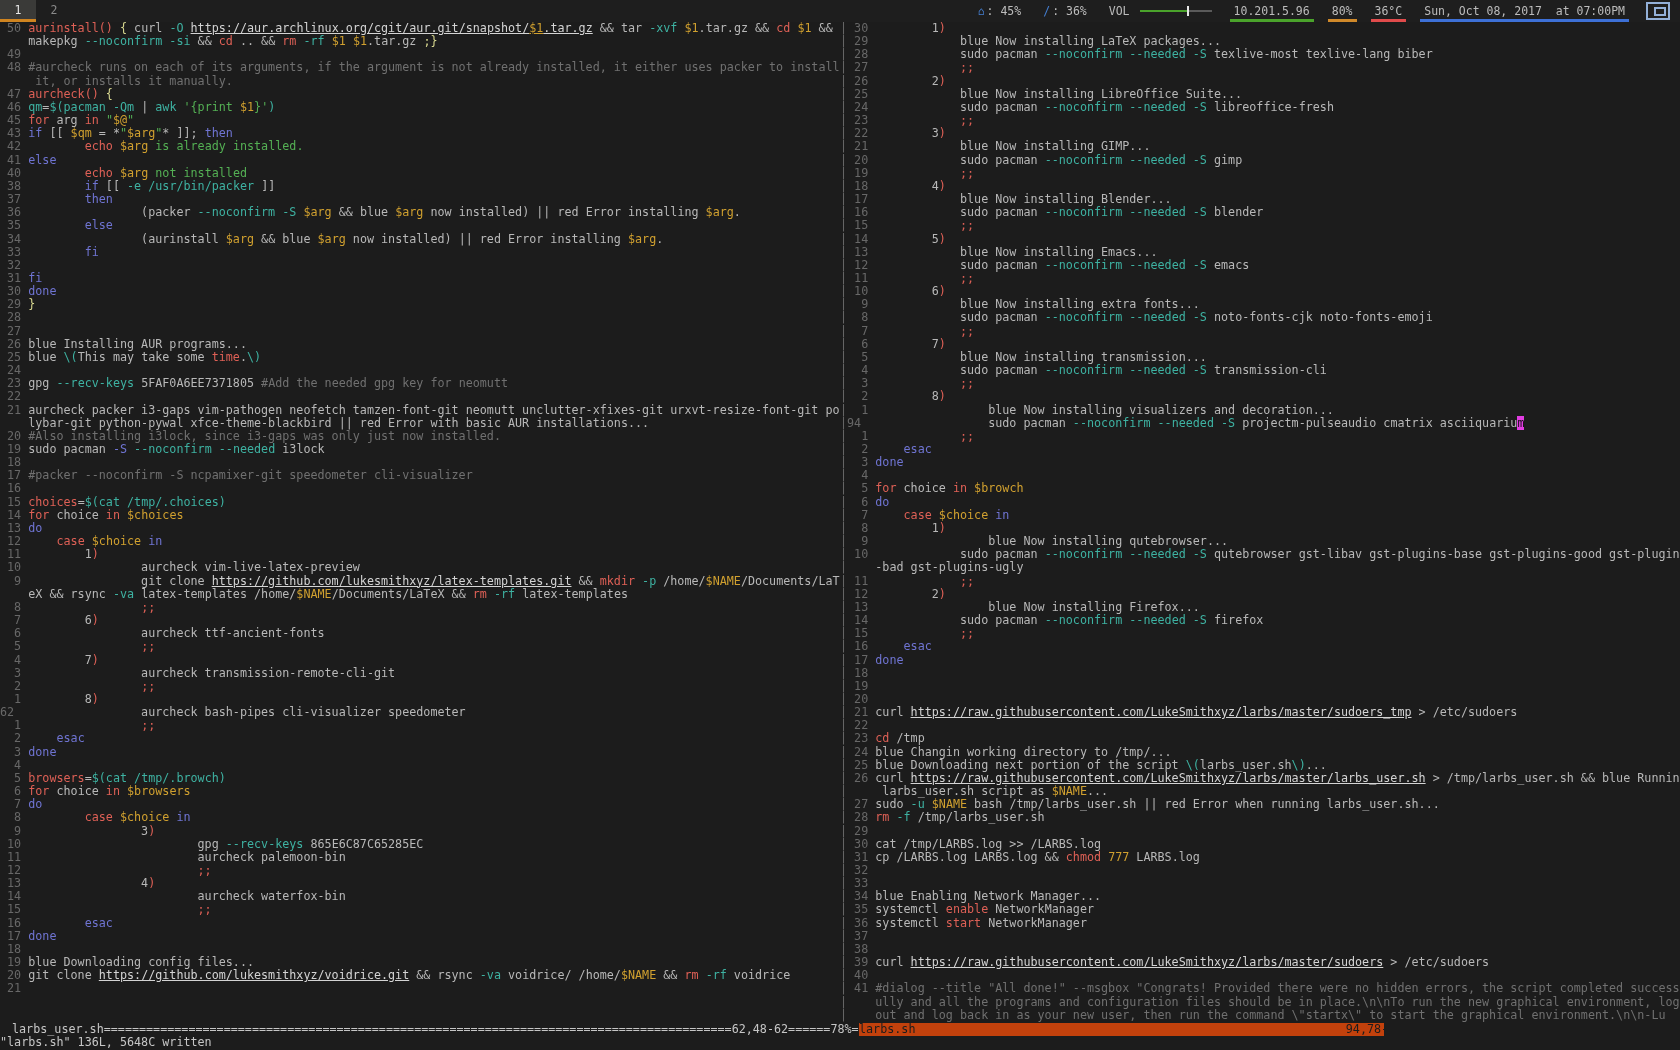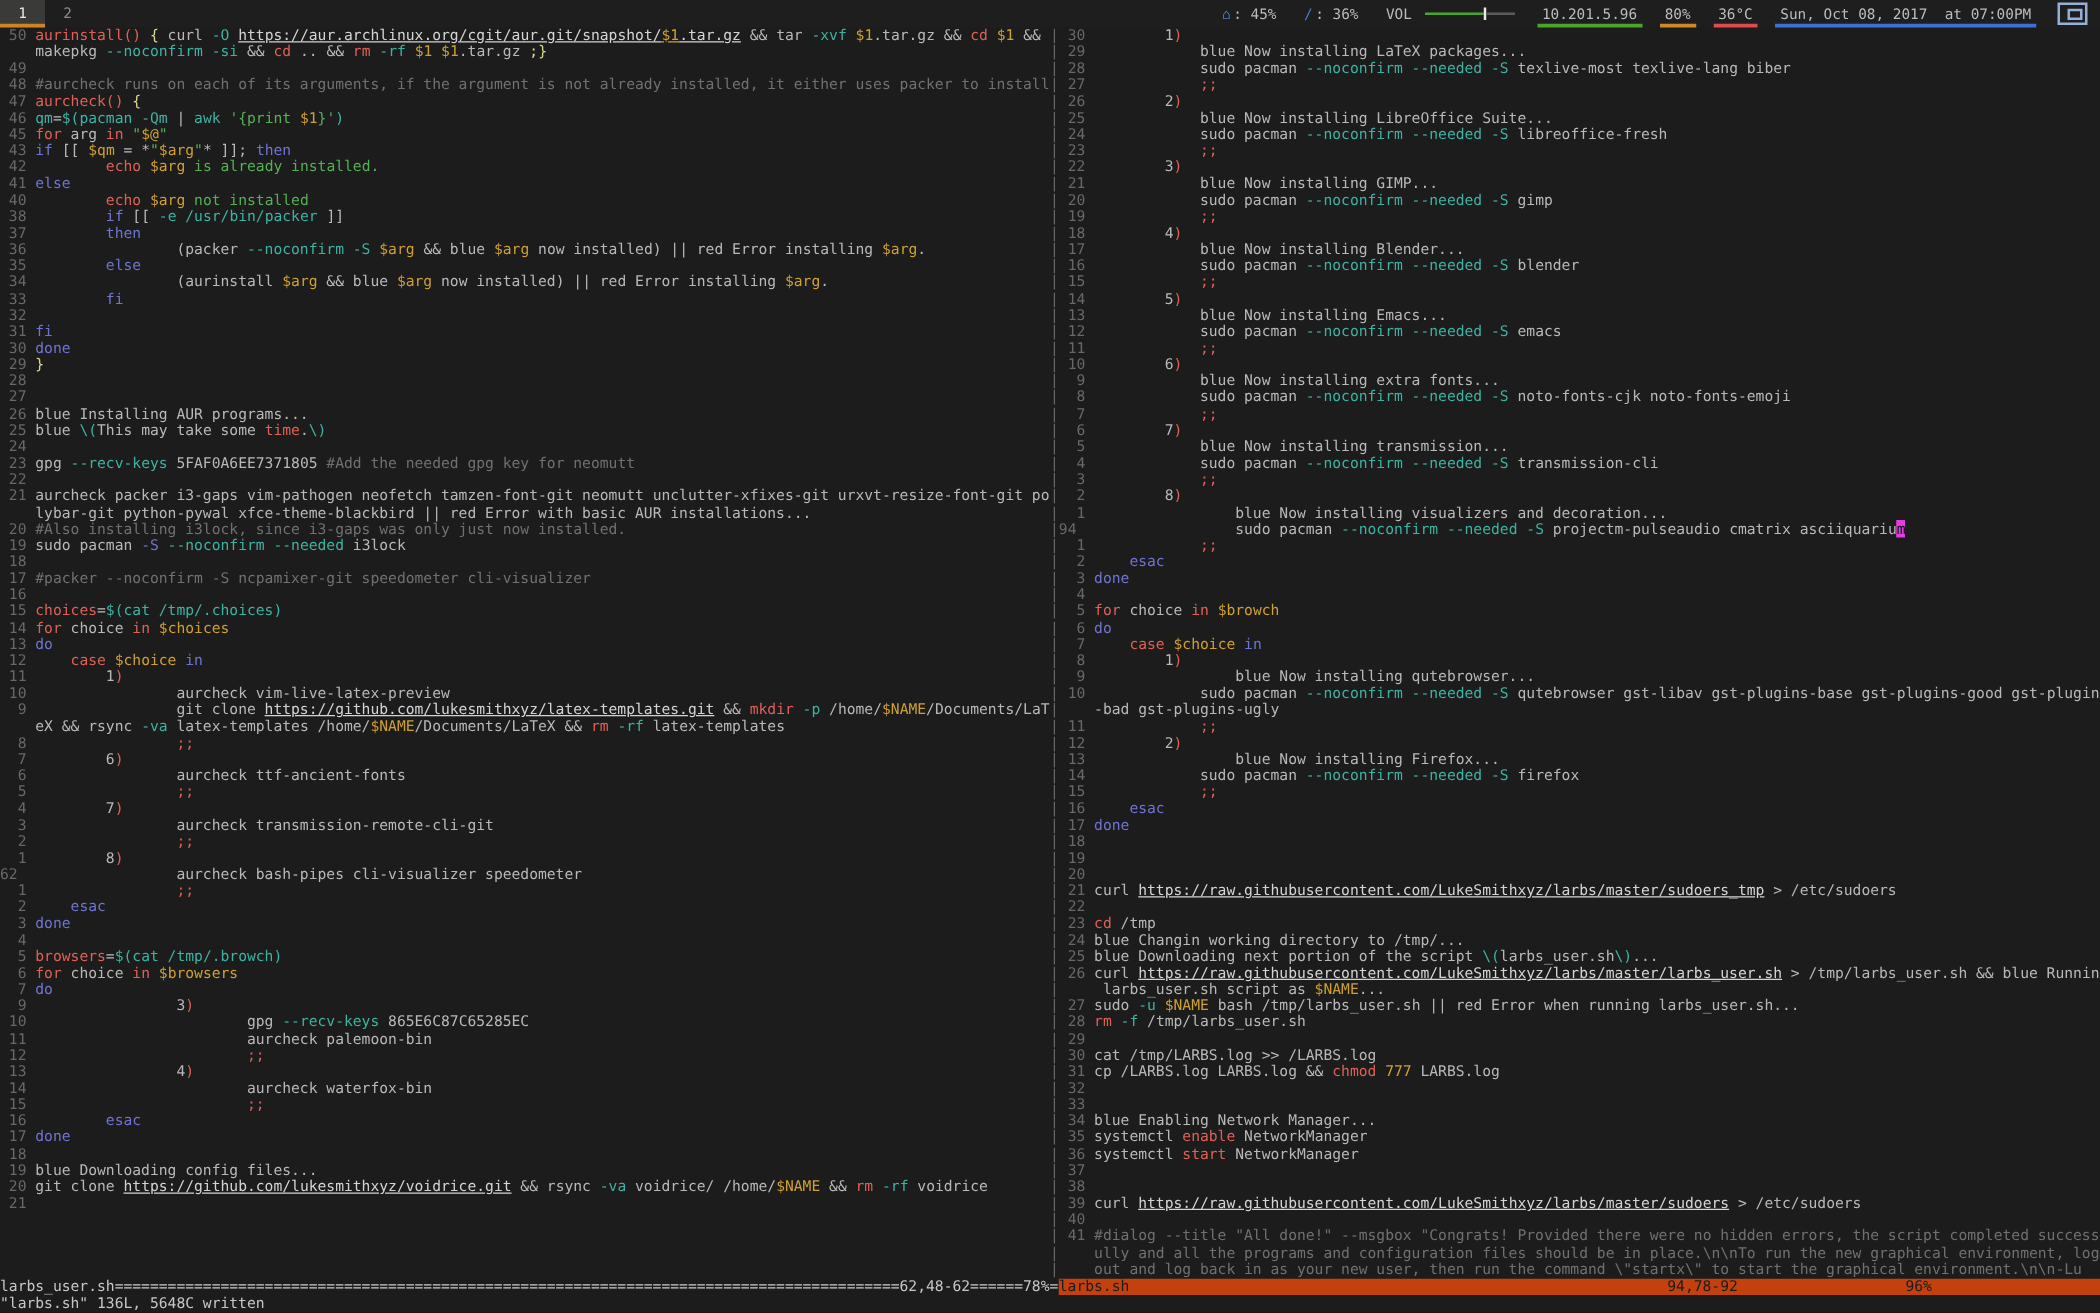--- a/index.html
+++ b/index.html
@@ -33,21 +33,21 @@
   .r{color:#de6056}
   .o{color:#d0a02f}
   .b{color:#6f74d2}
   .c{color:#3eb2a2}
   .g{color:#54b054}
   .m{color:#707070}
   .y{color:#d8d890}
   .u{color:#d4d4d4;text-decoration:underline}
   .uo{color:#d0a02f;text-decoration:underline}
   .k{background:#e23de2;color:#101010}
-  #statusline{position:absolute;left:0;top:1023px;width:1680px;height:13.17px;line-height:13.17px;
+  #statusline{position:absolute;left:12px;top:1023px;width:1372px;height:13.17px;line-height:13.17px;
               font-size:11.73px;white-space:pre;display:flex}
   #sl-left{color:#c6c6c6;width:847px;overflow:hidden}
   #sl-right{background:#c2410c;color:#1c1c1c;flex:1;overflow:hidden}
   #cmdline{position:absolute;left:0;top:1036.2px;width:1680px;height:14px;line-height:13.17px;
            font-size:11.73px;white-space:pre;color:#c6c6c6}
 </style>
 </head>
 <body>
 
 <div id="screen">
@@ -69,20 +69,21 @@
           <div class="inner"></div>
         </div>
       </div>
   </div>
 
   <div class="pane" id="pane-left">
       <div class="row"><span class="num"> 50 </span><span class="r">aurinstall()</span><span class="t"> </span><span class="y">{</span><span class="t"> curl </span><span class="c">-O</span><span class="t"> </span><span class="u">https://aur.archlinux.org/cgit/aur.git/snapshot/</span><span class="uo">$1</span><span class="u">.tar.gz</span><span class="t"> &amp;&amp; tar </span><span class="c">-xvf</span><span class="t"> </span><span class="o">$1</span><span class="t">.tar.gz &amp;&amp; </span><span class="r">cd</span><span class="t"> </span><span class="o">$1</span><span class="t"> &amp;&amp; </span></div>
       <div class="row"><span class="num">    </span><span class="t">makepkg </span><span class="c">--noconfirm</span><span class="t"> </span><span class="c">-si</span><span class="t"> &amp;&amp; </span><span class="r">cd</span><span class="t"> .. &amp;&amp; </span><span class="r">rm</span><span class="t"> </span><span class="c">-rf</span><span class="t"> </span><span class="o">$1</span><span class="t"> </span><span class="o">$1</span><span class="t">.tar.gz </span><span class="y">;}</span></div>
       <div class="row"><span class="num"> 49 </span></div>
       <div class="row"><span class="num"> 48 </span><span class="m">#aurcheck runs on each of its arguments, if the argument is not already installed, it either uses packer to install</span></div>
+      <div class="row"><span class="num">    </span><span class="m"> it, or installs it manually.</span></div>
       <div class="row"><span class="num"> 47 </span><span class="r">aurcheck()</span><span class="t"> </span><span class="y">{</span></div>
       <div class="row"><span class="num"> 46 </span><span class="c">qm</span><span class="t">=</span><span class="c">$(pacman -Qm</span><span class="t"> | </span><span class="c">awk</span><span class="t"> </span><span class="g">'{print </span><span class="o">$1</span><span class="g">}'</span><span class="c">)</span></div>
       <div class="row"><span class="num"> 45 </span><span class="r">for</span><span class="t"> arg </span><span class="r">in</span><span class="t"> </span><span class="g">"</span><span class="o">$@</span><span class="g">"</span></div>
       <div class="row"><span class="num"> 43 </span><span class="b">if</span><span class="t"> [[ </span><span class="o">$qm</span><span class="t"> = *</span><span class="g">"</span><span class="o">$arg</span><span class="g">"</span><span class="t">* ]]; </span><span class="b">then</span></div>
       <div class="row"><span class="num"> 42 </span><span class="t">        </span><span class="r">echo</span><span class="t"> </span><span class="o">$arg</span><span class="g"> is already installed.</span></div>
       <div class="row"><span class="num"> 41 </span><span class="b">else</span></div>
       <div class="row"><span class="num"> 40 </span><span class="t">        </span><span class="r">echo</span><span class="t"> </span><span class="o">$arg</span><span class="g"> not installed</span></div>
       <div class="row"><span class="num"> 38 </span><span class="t">        </span><span class="b">if</span><span class="t"> [[ </span><span class="c">-e</span><span class="t"> </span><span class="c">/usr/bin/packer</span><span class="t"> ]]</span></div>
       <div class="row"><span class="num"> 37 </span><span class="t">        </span><span class="b">then</span></div>
       <div class="row"><span class="num"> 36 </span><span class="t">                (packer </span><span class="c">--noconfirm</span><span class="t"> </span><span class="c">-S</span><span class="t"> </span><span class="o">$arg</span><span class="t"> &amp;&amp; blue </span><span class="o">$arg</span><span class="t"> now installed) || red Error installing </span><span class="o">$arg</span><span class="t">.</span></div>
@@ -124,20 +125,21 @@
       <div class="row"><span class="num">  2 </span><span class="t">                </span><span class="r">;;</span></div>
       <div class="row"><span class="num">  1 </span><span class="t">        8</span><span class="r">)</span></div>
       <div class="row"><span class="num">62  </span><span class="t">                aurcheck bash-pipes cli-visualizer speedometer</span></div>
       <div class="row"><span class="num">  1 </span><span class="t">                </span><span class="r">;;</span></div>
       <div class="row"><span class="num">  2 </span><span class="t">    </span><span class="b">esac</span></div>
       <div class="row"><span class="num">  3 </span><span class="b">done</span></div>
       <div class="row"><span class="num">  4 </span></div>
       <div class="row"><span class="num">  5 </span><span class="r">browsers</span><span class="t">=</span><span class="c">$(cat /tmp/.browch)</span></div>
       <div class="row"><span class="num">  6 </span><span class="r">for</span><span class="t"> choice </span><span class="r">in</span><span class="t"> </span><span class="o">$browsers</span></div>
       <div class="row"><span class="num">  7 </span><span class="b">do</span></div>
+      <div class="row"><span class="num">  8 </span><span class="t">        </span><span class="r">case</span><span class="t"> </span><span class="o">$choice</span><span class="t"> </span><span class="b">in</span></div>
       <div class="row"><span class="num">  9 </span><span class="t">                3</span><span class="r">)</span></div>
       <div class="row"><span class="num"> 10 </span><span class="t">                        gpg </span><span class="c">--recv-keys</span><span class="t"> 865E6C87C65285EC</span></div>
       <div class="row"><span class="num"> 11 </span><span class="t">                        aurcheck palemoon-bin</span></div>
       <div class="row"><span class="num"> 12 </span><span class="t">                        </span><span class="r">;;</span></div>
       <div class="row"><span class="num"> 13 </span><span class="t">                4</span><span class="r">)</span></div>
       <div class="row"><span class="num"> 14 </span><span class="t">                        aurcheck waterfox-bin</span></div>
       <div class="row"><span class="num"> 15 </span><span class="t">                        </span><span class="r">;;</span></div>
       <div class="row"><span class="num"> 16 </span><span class="t">        </span><span class="b">esac</span></div>
       <div class="row"><span class="num"> 17 </span><span class="b">done</span></div>
       <div class="row"><span class="num"> 18 </span></div>

